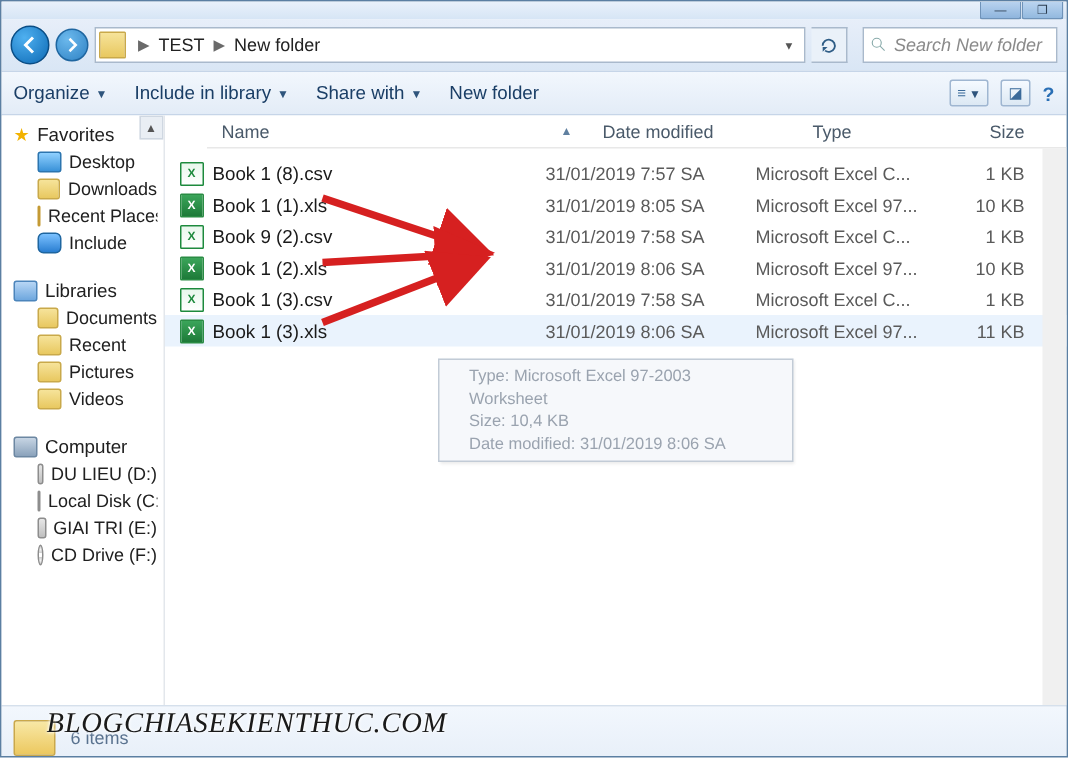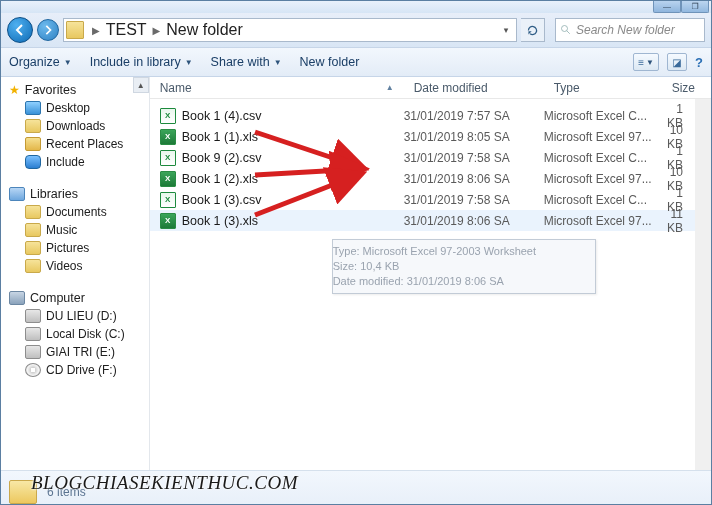--- a/index.html
+++ b/index.html
@@ -11,24 +11,24 @@
   .win-btn.max { background:linear-gradient(#bcd5f0,#93b9df);}
   
   
   .addr-row { height: 34px; background: linear-gradient(#e7eef9,#d9e6f5); display:flex; align-items:center; padding:0 6px; gap:4px;}
   .nav-back, .nav-fwd { width:26px; height:26px; border-radius:50%; display:flex; align-items:center; justify-content:center; color:#fff; }
   .nav-back { background: radial-gradient(circle at 35% 30%, #4fb0f0, #0d6ab5); border:1px solid #0a4d85;}
   .nav-fwd { width:22px; height:22px; background: radial-gradient(circle at 35% 30%, #6cb9ed, #2f82c4); border:1px solid #1f66a0;}
   .addr-box { flex:1; height:24px; background:#fff; border:1px solid #a9b9cc; display:flex; align-items:center; padding:0 2px; }
   .crumb-icon { width:18px; height:18px; background:linear-gradient(#f6e39a,#e8c860); border:1px solid #c9a94a; border-radius:1px; margin-right:4px;}
   .crumb-sep { color:#6a6a6a; padding:0 4px; font-size:10px;}
-  .crumb { font-size:16px; color:#222; padding:0 2px;}
+  .crumb { font-size:12px; color:#222; padding:0 2px;}
   .addr-drop { margin-left:auto; width:16px; display:flex; align-items:center; justify-content:center; color:#555; font-size:9px;}
   .refresh-box { width:24px; height:24px; border:1px solid #a9b9cc; border-left:none; background:#eaf1f9; display:flex; align-items:center; justify-content:center; color:#2f5d86;}
-  .search-box { width:150px; height:24px; background:#fff; border:1px solid #a9b9cc; display:flex; align-items:center; padding:0 4px; margin-left:6px;}
+  .search-box { width:130px; height:24px; background:#fff; border:1px solid #a9b9cc; display:flex; align-items:center; padding:0 4px; margin-left:6px;}
   .search-box span { color:#8a8a8a; font-style:italic; font-size:12px; margin-left:4px; }
   
   
   .toolbar { height:30px; background: linear-gradient(#f2f7fd,#e3ecf7); border-top:1px solid #c6d5e8; border-bottom:1px solid #c6d5e8; display:flex; align-items:center; padding:0 8px; gap:18px;}
   .tb-item { font-size:12.5px; color:#1a3e66; display:flex; align-items:center; gap:4px;}
   .tb-caret { font-size:8px; color:#2e547c;}
   .tb-right { margin-left:auto; display:flex; align-items:center; gap:8px;}
   .tb-view { width:26px; height:18px; border:1px solid #9fb6d1; background:linear-gradient(#f5faff,#dce8f3); border-radius:2px; display:flex; align-items:center; justify-content:center;}
   
   
@@ -41,41 +41,41 @@
   .star { color:#f2b200; font-size:12px;}
   .ico-sm { width:16px; height:14px; border-radius:2px; display:inline-block;}
   .ico-folder-y { background:linear-gradient(#f6e39a,#e8c860); border:1px solid #c9a94a;}
   .ico-blue { background:linear-gradient(#7bc1ff,#2a7ed1); border:1px solid #1f66a0;}
   .ico-library { background:linear-gradient(#b7d6f5,#6ea7de); border:1px solid #4c85bb;}
   .ico-drive { background:linear-gradient(#e7e7e7,#bfbfbf); border:1px solid #8d8d8d;}
   .ico-cd { background:radial-gradient(circle,#fff 25%,#d0d0d0 26%,#f4f4f4 60%,#c9c9c9 100%); border:1px solid #8d8d8d; border-radius:50%;}
   
   
   .content { flex:1; background:#fff; position:relative;}
-  .cols { display:flex; height:22px; border-bottom:1px solid #e8e8e8; font-size:12px; color:#4a5a6a; align-items:center;}
+  .cols { display:flex; height:22px; border-bottom:1px solid #e8e8e8; font-size:12px; color:#4a5a6a; align-items:center;margin-left:28px;}
   .col { padding:0 10px; display:flex; align-items:center; gap:6px;}
   .c-name { width:254px;}
   .c-date { width:140px;}
   .c-type { width:118px;}
-  .c-size { flex:1; justify-content:flex-end; padding-right:16px;}
+  .c-size { flex:1; justify-content:flex-end; padding-right:28px;}
   .sort-caret { font-size:8px; color:#6080a0;}
   
   .files { padding-top:6px;}
   .row { display:flex; height:21px; align-items:center; font-size:12.5px; color:#1a1a1a;}
   .row.sel { background:#eaf3fd;}
   .cell-name { width:254px; display:flex; align-items:center; gap:6px; padding-left:10px;}
   .cell-date { width:140px; color:#5a5a5a; font-size:12px;}
   .cell-type { width:118px; color:#5a5a5a; font-size:12px; white-space:nowrap; overflow:hidden;}
   .cell-size { flex:1; text-align:right; padding-right:28px; color:#5a5a5a; font-size:12px;}
   .file-ico { width:16px; height:16px; border:1px solid; display:flex; align-items:center; justify-content:center; font-size:8px; font-weight:bold; border-radius:1px;}
   .csv { border-color:#1d8a3d; color:#1d8a3d; background:linear-gradient(#e8f7ec,#fff);}
   .xls { border-color:#2a8c44; color:#fff; background:linear-gradient(#3ba55a,#1d7a38);}
   
   
-  .tooltip { position:absolute; left:182px; top:162px; width:264px; background:#f6f8fb; border:1px solid #c2cbd6; padding:4px 0; font-size:11px; color:#9aa3af; line-height:1.35; box-shadow:1px 1px 2px rgba(0,0,0,0.08);}
+  .tooltip { position:absolute; left:182px; top:162px; width:237px; background:#f6f8fb; border:1px solid #c2cbd6; padding:4px 20px; font-size:11px; color:#9aa3af; line-height:1.35; box-shadow:1px 1px 2px rgba(0,0,0,0.08);}
   
   
   .arrows { position:absolute; left:90px; top:30px; width:180px; height:120px; pointer-events:none;}
   
   
   .status { height:42px; background:linear-gradient(#f2f7fd,#e6eef8); border-top:1px solid #d5e0ec; display:flex; align-items:center; padding:0 8px; gap:10px;}
   .status .big-folder { width:28px; height:24px; background:linear-gradient(#f8e8a6,#ecc85f); border:1px solid #caa84b; border-radius:2px;}
   .status-text { font-size:12px; color:#5a7390;}
   
   .watermark { position:absolute; left:30px; bottom:10px; font-family: Georgia, 'Times New Roman', serif; font-size:19px; color:#1a1a1a; letter-spacing:0.5px; text-shadow:0 0 2px #fff, 0 0 3px #fff;font-style:italic;}
@@ -182,21 +182,21 @@
       <div class="nav-head">
           <span class="ico-sm ico-library"></span>
           <span>Libraries</span>
         </div>
       <div class="nav-item">
           <span class="ico-sm ico-folder-y"></span>
           <span>Documents</span>
         </div>
       <div class="nav-item">
           <span class="ico-sm ico-folder-y"></span>
-          <span>Music</span>
+          <span>Recent</span>
         </div>
       <div class="nav-item">
           <span class="ico-sm ico-folder-y"></span>
           <span>Pictures</span>
         </div>
       <div class="nav-item">
           <span class="ico-sm ico-folder-y"></span>
           <span>Videos</span>
         </div>
     </div>
@@ -237,21 +237,21 @@
           <span>Type</span>
         </div>
       <div class="col c-size">
           <span>Size</span>
         </div>
     </div>
     <div class="files" id="file-rows">
         <div class="row">
           <div class="cell-name">
             <span class="file-ico csv">X</span>
-            <span>Book 1 (4).csv</span>
+            <span>Book 1 (8).csv</span>
           </div>
           <div class="cell-date">31/01/2019 7:57 SA</div>
           <div class="cell-type">Microsoft Excel C...</div>
           <div class="cell-size">1 KB</div>
         </div>
         <div class="row">
           <div class="cell-name">
             <span class="file-ico xls">X</span>
             <span>Book 1 (1).xls</span>
           </div>

